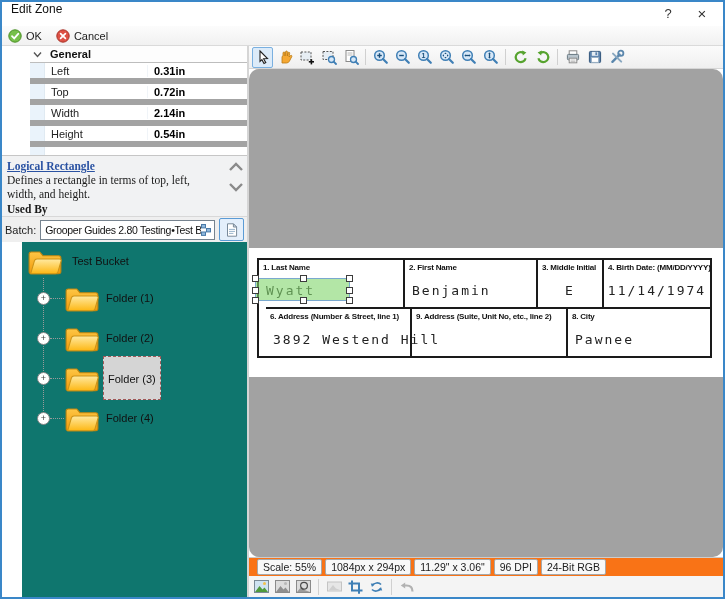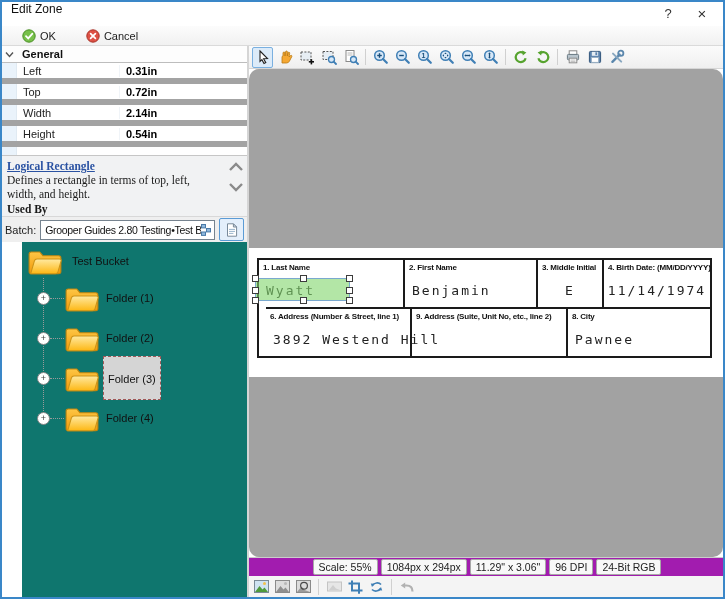--- a/index.html
+++ b/index.html
@@ -7,30 +7,30 @@
   .window{position:absolute;inset:0;border:2px solid #3a87c8;background:#fff;
     display:flex;flex-direction:column;box-sizing:border-box;}
   
   .titlebar{height:24px;display:flex;align-items:flex-start;background:#fff;flex:0 0 auto;}
   .title{font-size:12px;color:#111;margin-left:9px;}
   .tb-spacer{flex:1;}
   .tb-btn{width:34px;height:22px;display:flex;align-items:center;justify-content:center;
     font-size:13px;color:#333;cursor:default;}
   .tb-btn.close{margin-right:4px;font-size:15px;}
   
-  .actionbar{height:19px;display:flex;align-items:center;gap:30px;padding-left:20px;
+  .actionbar{height:19px;display:flex;align-items:center;gap:14px;padding-left:6px;
     background:linear-gradient(#fcfcfc,#f1f1f1);border-bottom:1px solid #dadada;flex:0 0 auto;}
   .action{display:flex;align-items:center;gap:4px;font-size:11px;color:#222;}
   
   .main{flex:1;display:flex;min-height:0;}
   .left{width:245px;flex:0 0 auto;border-right:2px solid #d5d5d5;display:flex;
     flex-direction:column;min-height:0;}
   .right{flex:1;display:flex;flex-direction:column;min-width:0;}
   
-  .propgrid{height:109px;flex:0 0 auto;font-size:11px;background:#fff;}
+  .propgrid{height:109px;flex:0 0 auto;font-size:11px;background:#fff;padding-left:28px;}
   .pg-header{height:16px;display:flex;align-items:center;border-bottom:1px solid #bdbdbd;background:#fdfdfd;}
   .pg-chevron{width:14px;display:flex;justify-content:center;}
   .pg-group{font-weight:bold;margin-left:6px;color:#111;}
   .pg-row{height:15px;display:flex;align-items:center;border-bottom:6px solid #a3a3a3;}
   .pg-gutter{width:14px;align-self:stretch;background:#eaf3fb;border-right:1px solid #e0eaf2;}
   .pg-name{width:96px;padding-left:6px;color:#222;border-right:1px solid #f0f4f8;}
   .pg-value{padding-left:6px;font-weight:bold;color:#000;}
   .pg-rest{display:flex;height:45px;}
   
   .descpanel{height:61px;flex:0 0 auto;background:#f1f2f3;border-top:1px solid #c6c6c6;
@@ -85,21 +85,21 @@
   .fval.center{left:0;right:0;text-align:center;}
   
   .zone{position:absolute;left:6px;top:30px;width:95px;height:23px;
     background:rgba(132,214,112,0.62);border:1px solid #7aa9cf;box-sizing:border-box;}
   .handle{position:absolute;width:7px;height:7px;background:#fff;border:1px solid #3c3c3c;box-sizing:border-box;}
   .h-nw{left:-4px;top:-4px;} .h-n{left:44px;top:-4px;} .h-ne{right:-4px;top:-4px;}
   .h-w{left:-4px;top:8px;}  .h-e{right:-4px;top:8px;}
   .h-sw{left:-4px;bottom:-4px;} .h-s{left:44px;bottom:-4px;} .h-se{right:-4px;bottom:-4px;}
   
   .statusbar{height:18px;flex:0 0 auto;display:flex;align-items:center;gap:3px;
-    padding-left:2px;background:#a21caf;border-top:1px solid #cccccc;justify-content:center;}
+    padding-left:8px;background:#f97316;border-top:1px solid #cccccc;}
   .seg{height:14px;display:flex;align-items:center;padding:0 5px;font-size:10.5px;
     color:#222;background:#f8f8f8;border:1px solid #a8a8a8;border-radius:2px;white-space:nowrap;}
   
   .bottombar{height:21px;flex:0 0 auto;display:flex;align-items:center;gap:3px;
     padding-left:3px;background:#f4f4f4;}
   .bb-btn{width:18px;height:17px;display:flex;align-items:center;justify-content:center;}
   svg{display:block;}
 </style>
 </head>
 <body>

